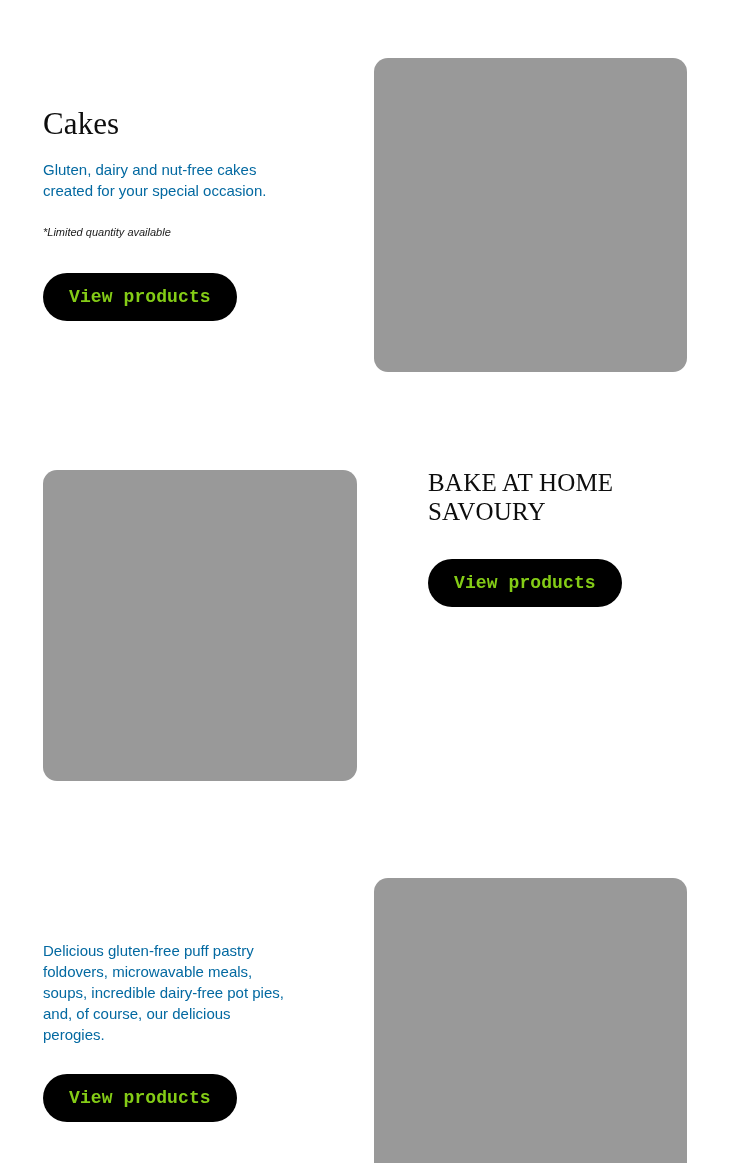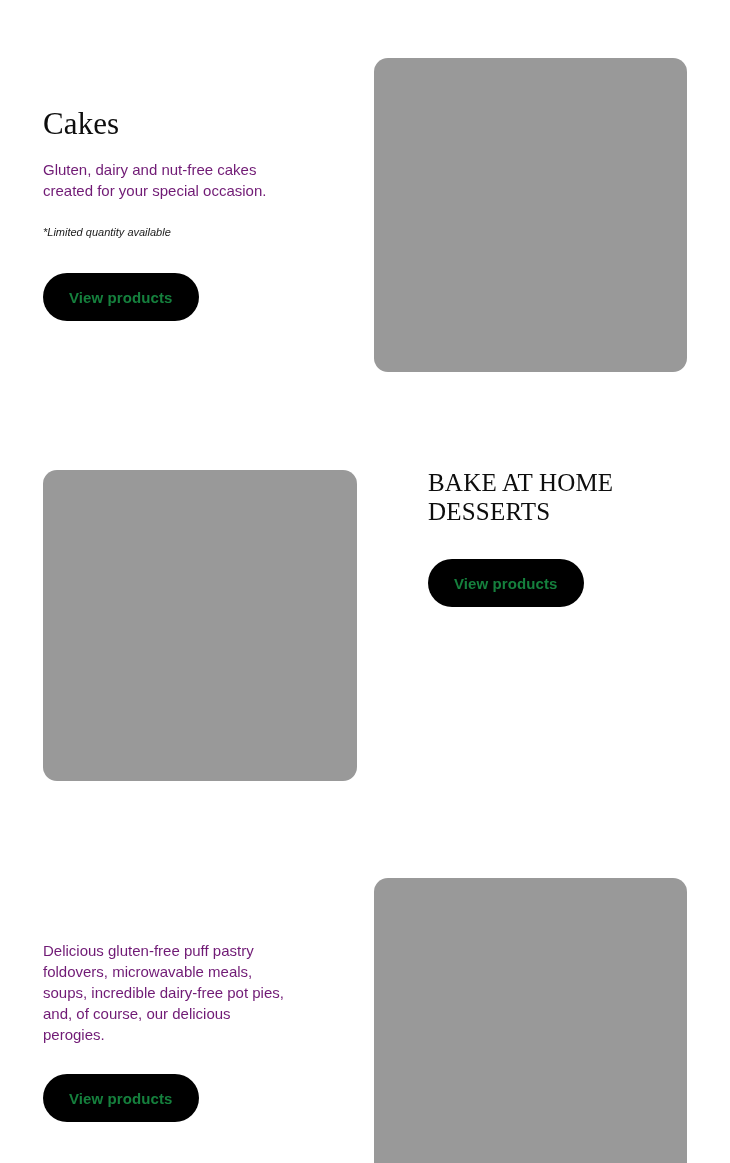--- a/index.html
+++ b/index.html
@@ -57,42 +57,42 @@
     font-size: 25px;
     line-height: 29px;
     letter-spacing: 0.2px;
   }
 
   
   .body-text {
     font-family: "Liberation Sans", sans-serif;
     font-size: 15px;
     line-height: 21px;
-    color: #701a75;
+    color: #0369a1;
   }
 
   .note-text {
     font-family: "Liberation Sans", sans-serif;
     font-size: 11px;
     line-height: 21px;
     font-style: italic;
     color: #1a1a1a;
   }
 
   
   .btn {
     display: inline-flex;
     align-items: center;
     justify-content: center;
     background: #000000;
-    color: #15803d;
+    color: #84cc16;
     border: none;
     border-radius: 999px;
-    font-family: Liberation Sans, sans-serif;
-    font-size: 15px;
+    font-family: Liberation Mono, monospace;
+    font-size: 18px;
     font-weight: 700;
     letter-spacing: 0.1px;
     height: 48px;
     padding: 0 26px;
     cursor: pointer;
     white-space: nowrap;
   }
 
   
   #section-cakes { top: 0; left: 0; height: 440px; }
@@ -137,21 +137,21 @@
         <button class="btn">View products</button>
       </div>
     </div>
   </section>
 
   <section class="section" id="section-bake">
 
     <div class="media"></div>
 
     <div class="copy">
-      <h2 class="heading heading-caps">BAKE AT HOME DESSERTS</h2>
+      <h2 class="heading heading-caps">BAKE AT HOME SAVOURY</h2>
 
 
       <div class="btn-wrap">
         <button class="btn">View products</button>
       </div>
     </div>
   </section>
 
   <section class="section" id="section-frozen">
 

